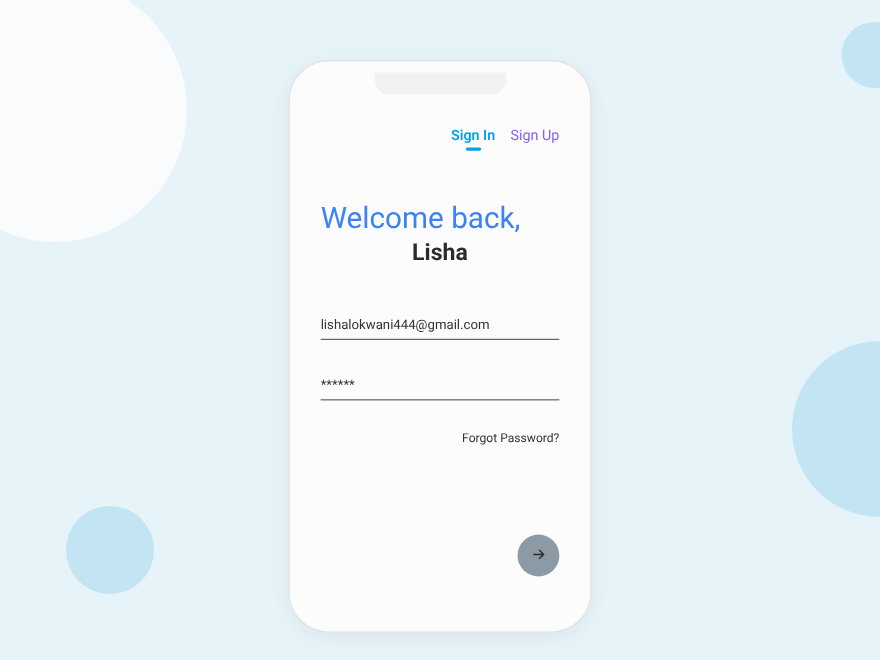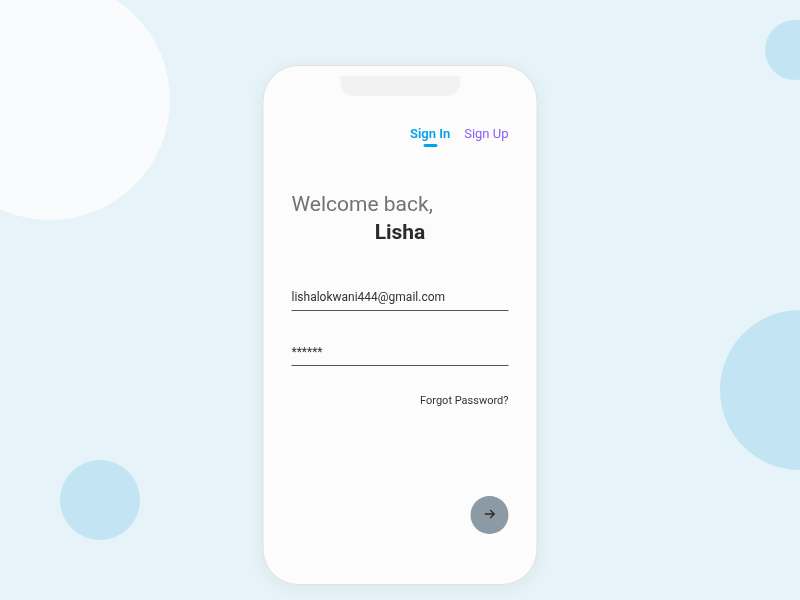--- a/index.html
+++ b/index.html
@@ -38,21 +38,21 @@
     }
     .circle-br {
       width: 160px;
       height: 160px;
       background: #c3e4f2;
       bottom: 130px;
       right: -80px;
     }
     .phone {
       position: absolute;
-      top: 65px;
+      top: 55px;
       left: 50%;
       transform: translateX(-50%);
       width: 275px;
       height: 520px;
       background: #fcfcfc;
       border-radius: 36px;
       border: 1px solid #e2e2e2;
       box-shadow: 0 4px 20px rgba(0,0,0,0.05);
       padding: 10px 0 0 0;
     }
@@ -89,22 +89,22 @@
       position: absolute;
       bottom: -6px;
       left: 50%;
       transform: translateX(-50%);
       width: 14px;
       height: 3px;
       background: #00a2e8;
       border-radius: 2px;
     }
     .greeting {
-      font-size: 21px;
-      color: #737373;
+      font-size: 27px;
+      color: #3b82f6;
       font-weight: 400;
       line-height: 1.3;
       margin-bottom: 2px;
     }
     .username {
       font-size: 21px;
       font-weight: 700;
       color: #2b2b2b;
       margin-bottom: 40px;
       text-align: center;

